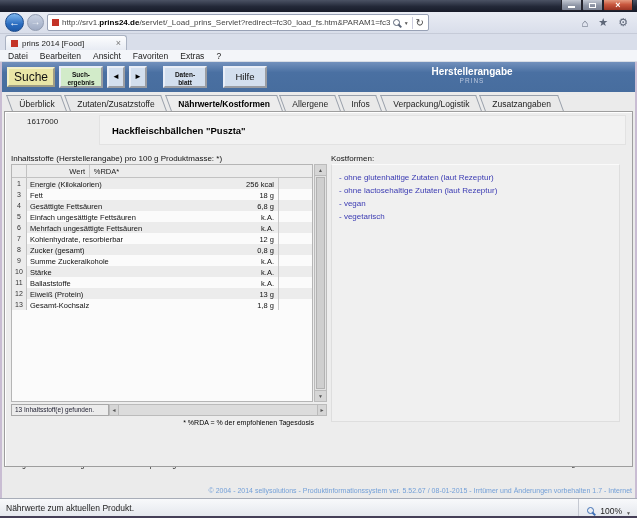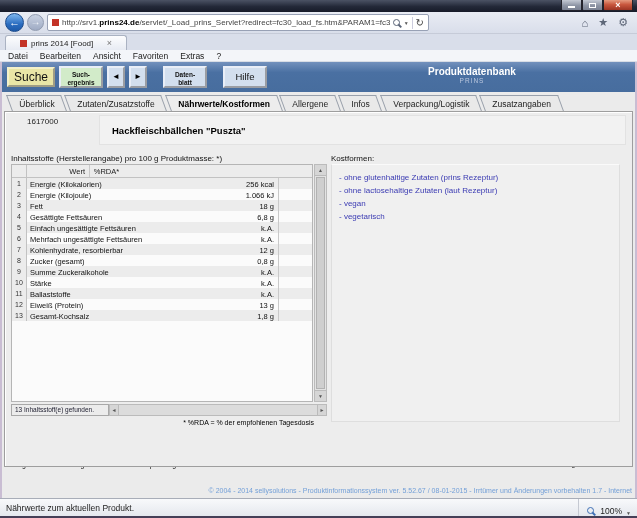--- a/index.html
+++ b/index.html
@@ -38,21 +38,21 @@
   .tinycaret{font-size:5px;color:#555}
   .vdiv{width:1px;height:12px;background:#ccd;flex:none}
   .refresh{font-size:10px;color:#444;line-height:10px}
   .navicons{margin-left:auto;display:flex;gap:10px;align-items:center;font-size:11px;color:#5e6778;padding-right:4px}
 
   
   #tabbar{position:absolute;top:34px;left:0;width:637px;height:16px;background:#d9deea;
     display:flex;align-items:flex-end;padding-left:5px}
   .btab{width:122px;height:15px;background:linear-gradient(#fdfdfe,#e7ebf3);
     border:1px solid #aab2c2;border-bottom:none;border-radius:3px 3px 0 0;
-    display:flex;align-items:center;gap:4px;padding:0 14px;font-size:8px;color:#222}
+    display:flex;align-items:center;gap:4px;padding:0 5px;font-size:8px;color:#222}
   .btab .x{margin-left:auto;color:#777;font-size:9px;line-height:9px}
 
   
   #menubar{position:absolute;top:50px;left:0;width:637px;height:12px;background:#f3f5f9;
     border-bottom:1px solid #d9dde5;display:flex;align-items:center;padding-left:4px;
     font-size:8.5px;color:#222}
   .menuitem{padding:0 8px 0 4px}
 
   
   #frame{position:absolute;top:62px;left:0;width:637px;height:436px;background:#ebebeb;
@@ -190,21 +190,21 @@
   <div id="apptoolbar">
     <div class="tbtn suche" style="background:#e9e6a6">Suche</div>
     <div class="tbtn two" style="background:#d2ebc9">Such-
 ergebnis</div>
     <div class="tbtn arrow"><span>◄</span></div>
     <div class="tbtn arrow"><span>►</span></div>
     <div class="tbtn two gap12">Daten-
 blatt</div>
     <div class="tbtn hilfe gap12">Hilfe</div>
     <div class="apptitle">
-      <div class="t1">Produktdatenbank</div>
+      <div class="t1">Herstellerangabe</div>
       <div class="t2">PRINS</div>
     </div>
   </div>
 
   <div id="tabsrow">
     <div class="jtab">
         <span class="lbl">Überblick</span>
       </div>
     <div class="jtab">
         <span class="lbl">Zutaten/Zusatzstoffe</span>
@@ -241,26 +241,20 @@
         <span class="c-val">Wert</span>
         <span class="c-rda">%RDA*</span>
       </div>
       <div class="trow">
           <span class="c-num">1</span>
           <span class="c-name">Energie (Kilokalorien)</span>
           <span class="c-val">256 kcal</span>
           <span class="c-rda"></span>
         </div>
       <div class="trow">
-          <span class="c-num">2</span>
-          <span class="c-name">Energie (Kilojoule)</span>
-          <span class="c-val">1.066 kJ</span>
-          <span class="c-rda"></span>
-        </div>
-      <div class="trow">
           <span class="c-num">3</span>
           <span class="c-name">Fett</span>
           <span class="c-val">18 g</span>
           <span class="c-rda"></span>
         </div>
       <div class="trow">
           <span class="c-num">4</span>
           <span class="c-name">Gesättigte Fettsäuren</span>
           <span class="c-val">6,8 g</span>
           <span class="c-rda"></span>
@@ -330,21 +324,21 @@
     <div class="hscroll">
       <div class="status-cell">13  Inhaltsstoff(e) gefunden.</div>
       <div class="hs-arrow">◄</div>
       <div class="hs-track"></div>
       <div class="hs-arrow">►</div>
     </div>
 
     <div class="footnote">* %RDA = % der empfohlenen Tagesdosis</div>
 
     <div class="kost-box">
-      <div class="kost-item">- ohne glutenhaltige Zutaten (prins Rezeptur)</div>
+      <div class="kost-item">- ohne glutenhaltige Zutaten (laut Rezeptur)</div>
       <div class="kost-item">- ohne lactosehaltige Zutaten (laut Rezeptur)</div>
       <div class="kost-item">- vegan</div>
       <div class="kost-item">- vegetarisch</div>
     </div>
   </div>
 
   <div class="legal">
     <div>*) rechtlicher Hinweis:</div>
     <div>Die Produkte können Rezepturänderungen unterliegen.</div>
     <div>Maßgeblich sind die Angaben auf der Produktpackung.</div>

